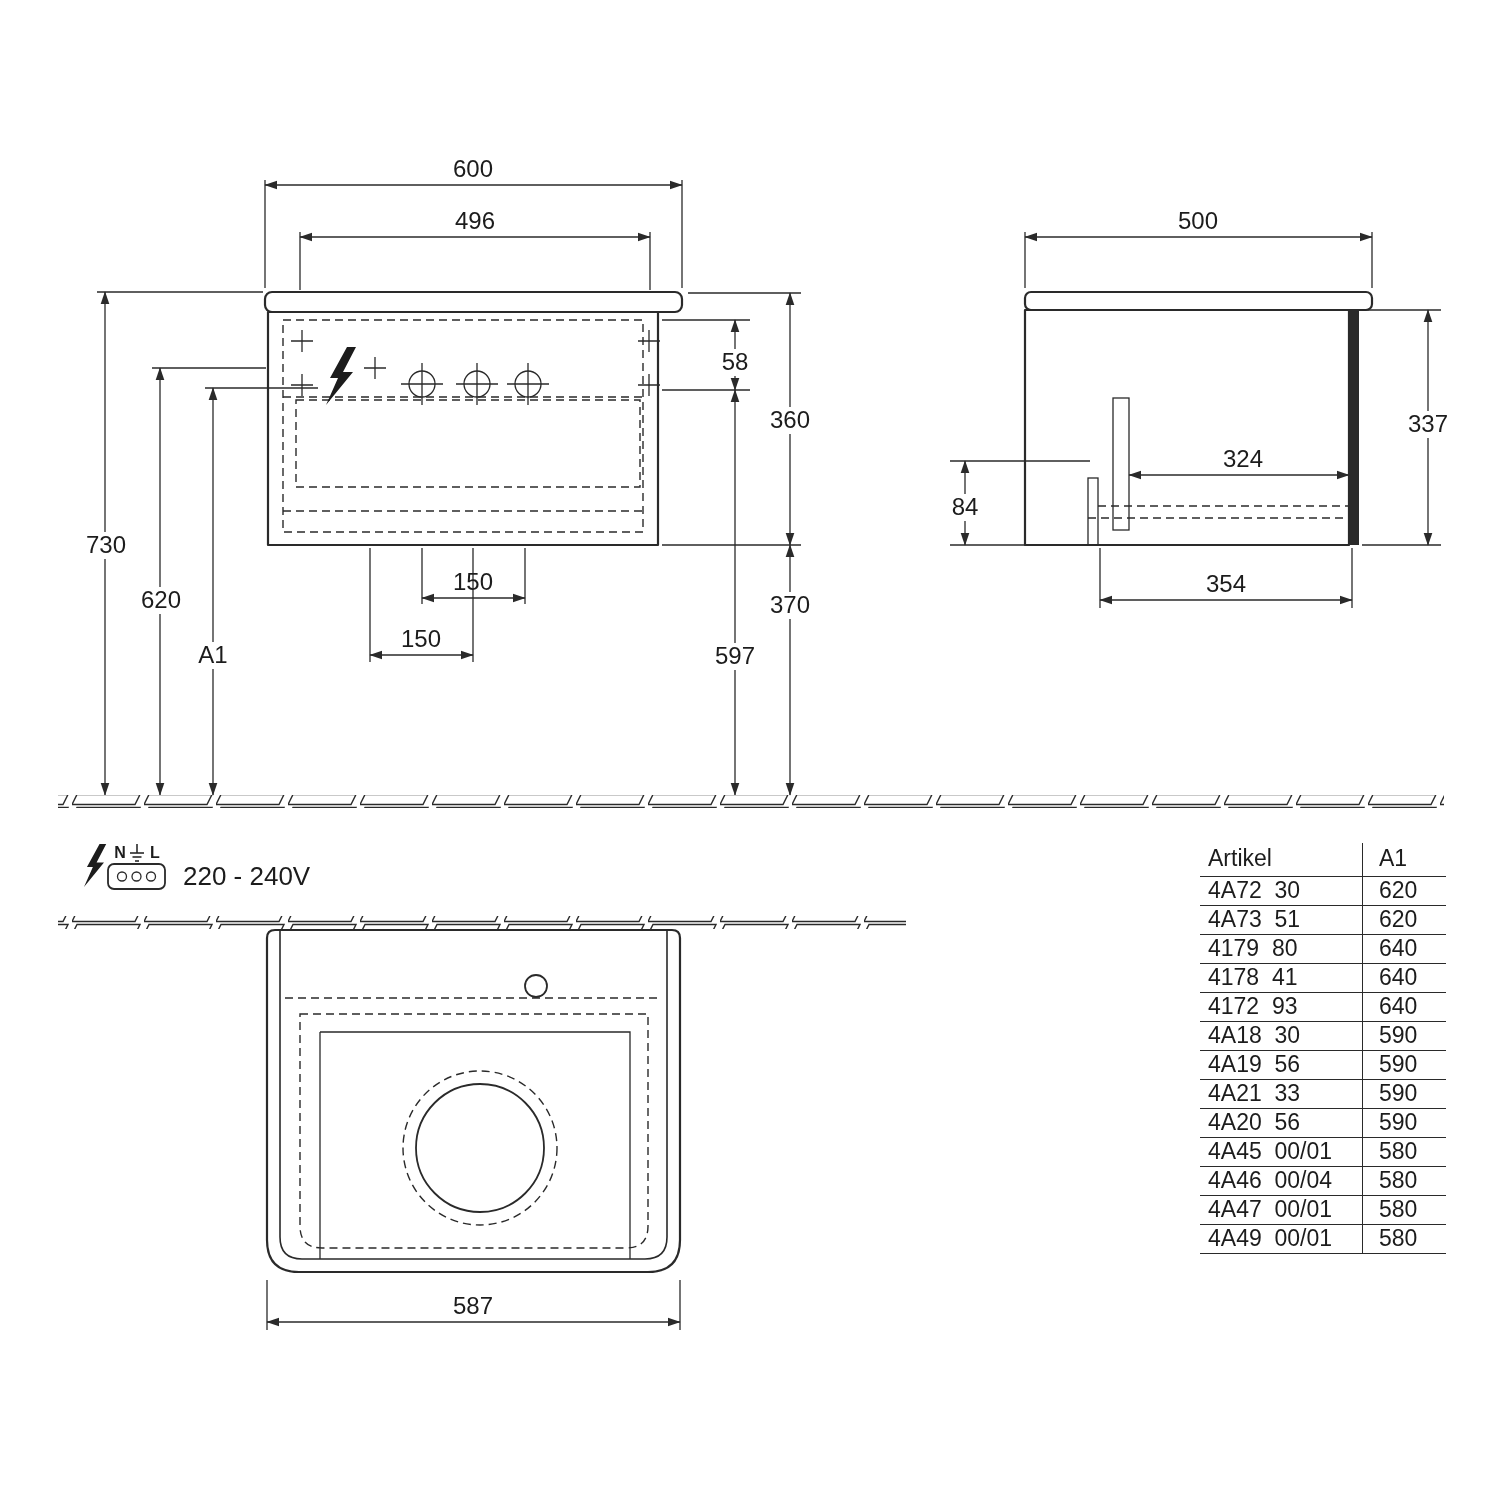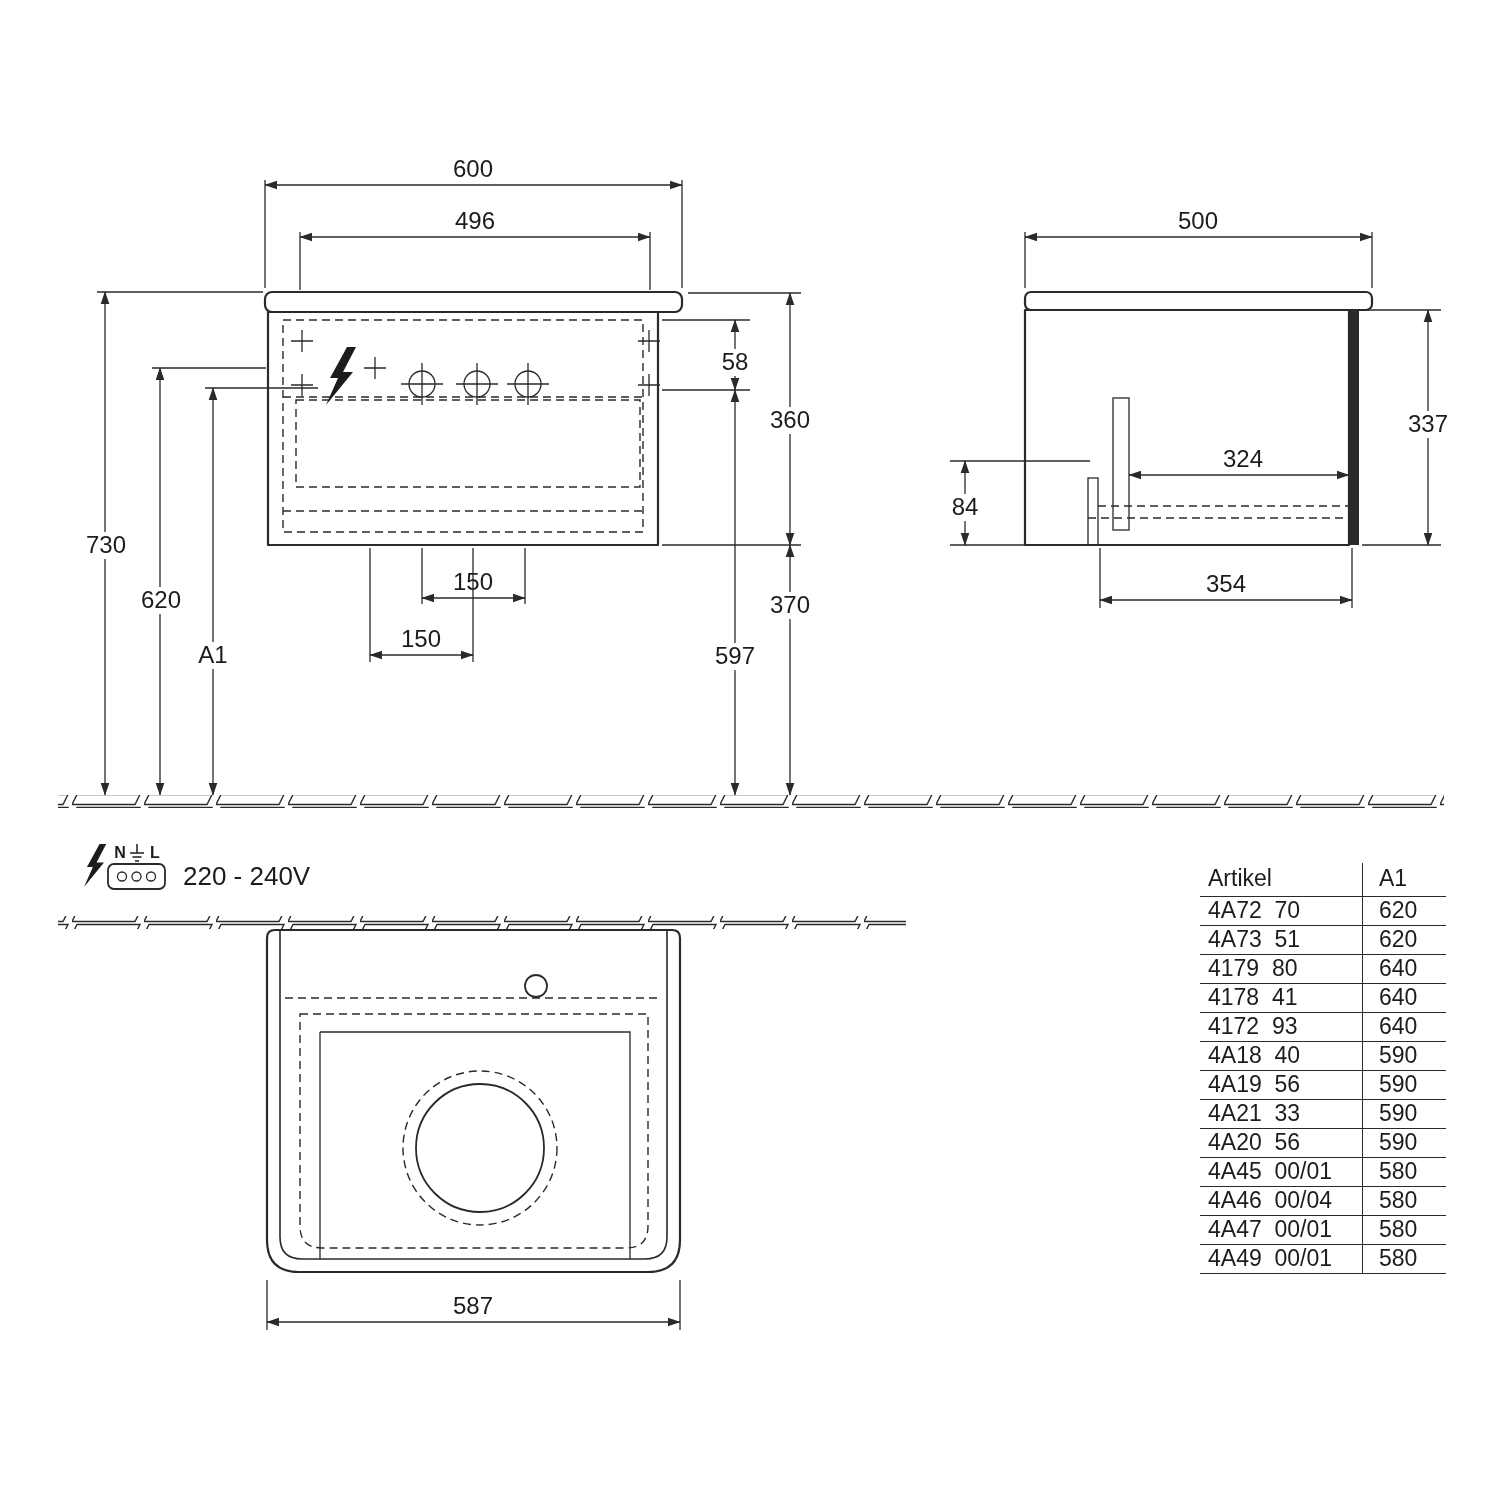--- a/index.html
+++ b/index.html
@@ -14,21 +14,21 @@
   .th { fill:none; stroke:#2a2a2a; stroke-width:1.3; }
   .da { fill:none; stroke:#2a2a2a; stroke-width:1.4; stroke-dasharray:8 5; }
   .dim { marker-start:url(#arr); marker-end:url(#arr); }
   .bg { fill:#ffffff; stroke:none; }
 
   .artikel-table { position:absolute; left:1200px; top:843px; width:246px;
                    font-size:23px; color:#1c1c1c; }
   .tr { display:flex; }
   .td { box-sizing:border-box; border-bottom:1.6px solid #2a2a2a; height:29px;
         line-height:27px; white-space:pre; overflow:hidden; }
-  .th-row .td { height:34px; line-height:30px;margin-top:20px; }
+  .th-row .td { height:34px; line-height:30px; }
   .c1 { width:162px; padding-left:8px; }
   .c2 { width:84px; border-left:1.6px solid #2a2a2a; padding-left:16px; }
 </style>
 </head>
 <body>
 
 <div class="sheet">
 
 <svg width="1500" height="1500" viewBox="0 0 1500 1500">
   <defs>
@@ -208,41 +208,41 @@
     </g>
   </g>
 </svg>
 
 <div class="artikel-table">
   <div class="tr th-row">
     <div class="td c1">Artikel</div>
     <div class="td c2">A1</div>
   </div>
   <div class="tr">
-    <div class="td c1">4A72  70</div>
+    <div class="td c1">4A72  30</div>
     <div class="td c2">620</div>
   </div>
   <div class="tr">
     <div class="td c1">4A73  51</div>
     <div class="td c2">620</div>
   </div>
   <div class="tr">
     <div class="td c1">4179  80</div>
     <div class="td c2">640</div>
   </div>
   <div class="tr">
     <div class="td c1">4178  41</div>
     <div class="td c2">640</div>
   </div>
   <div class="tr">
     <div class="td c1">4172  93</div>
     <div class="td c2">640</div>
   </div>
   <div class="tr">
-    <div class="td c1">4A18  40</div>
+    <div class="td c1">4A18  30</div>
     <div class="td c2">590</div>
   </div>
   <div class="tr">
     <div class="td c1">4A19  56</div>
     <div class="td c2">590</div>
   </div>
   <div class="tr">
     <div class="td c1">4A21  33</div>
     <div class="td c2">590</div>
   </div>

